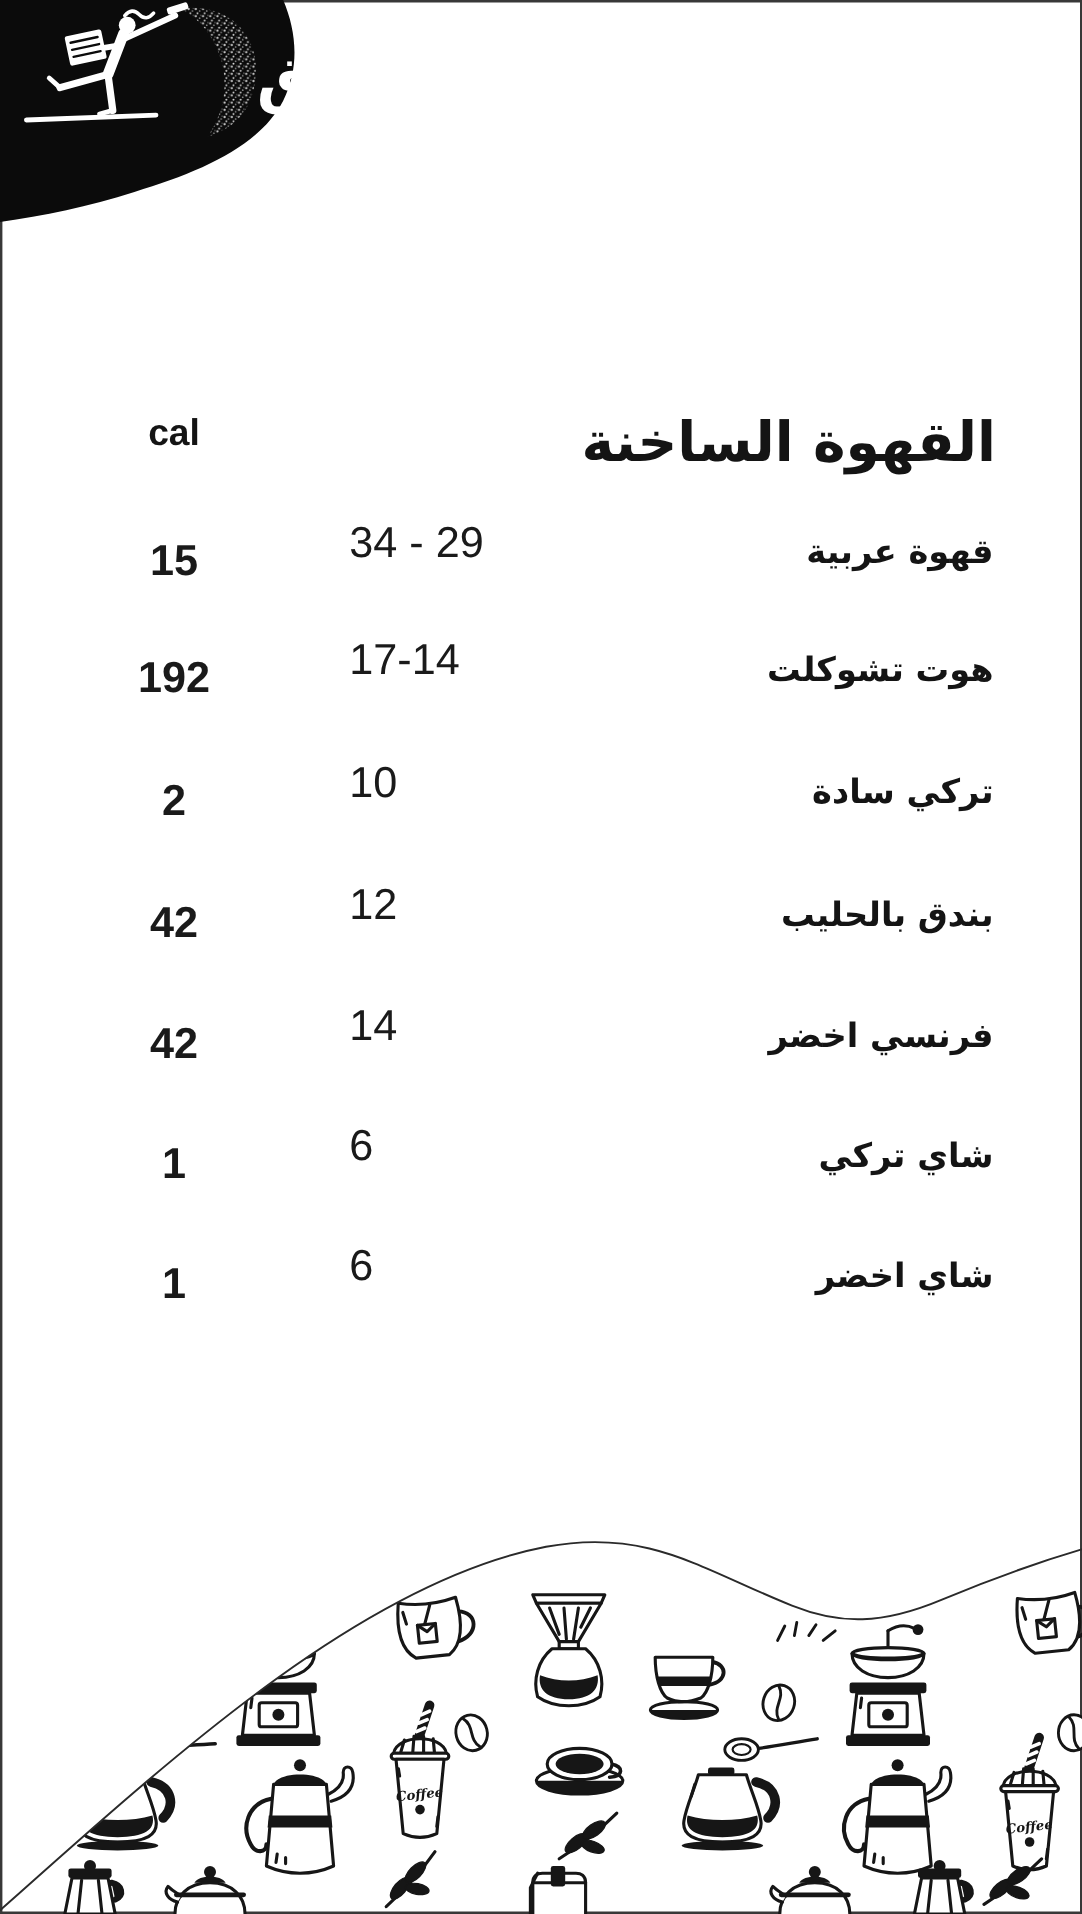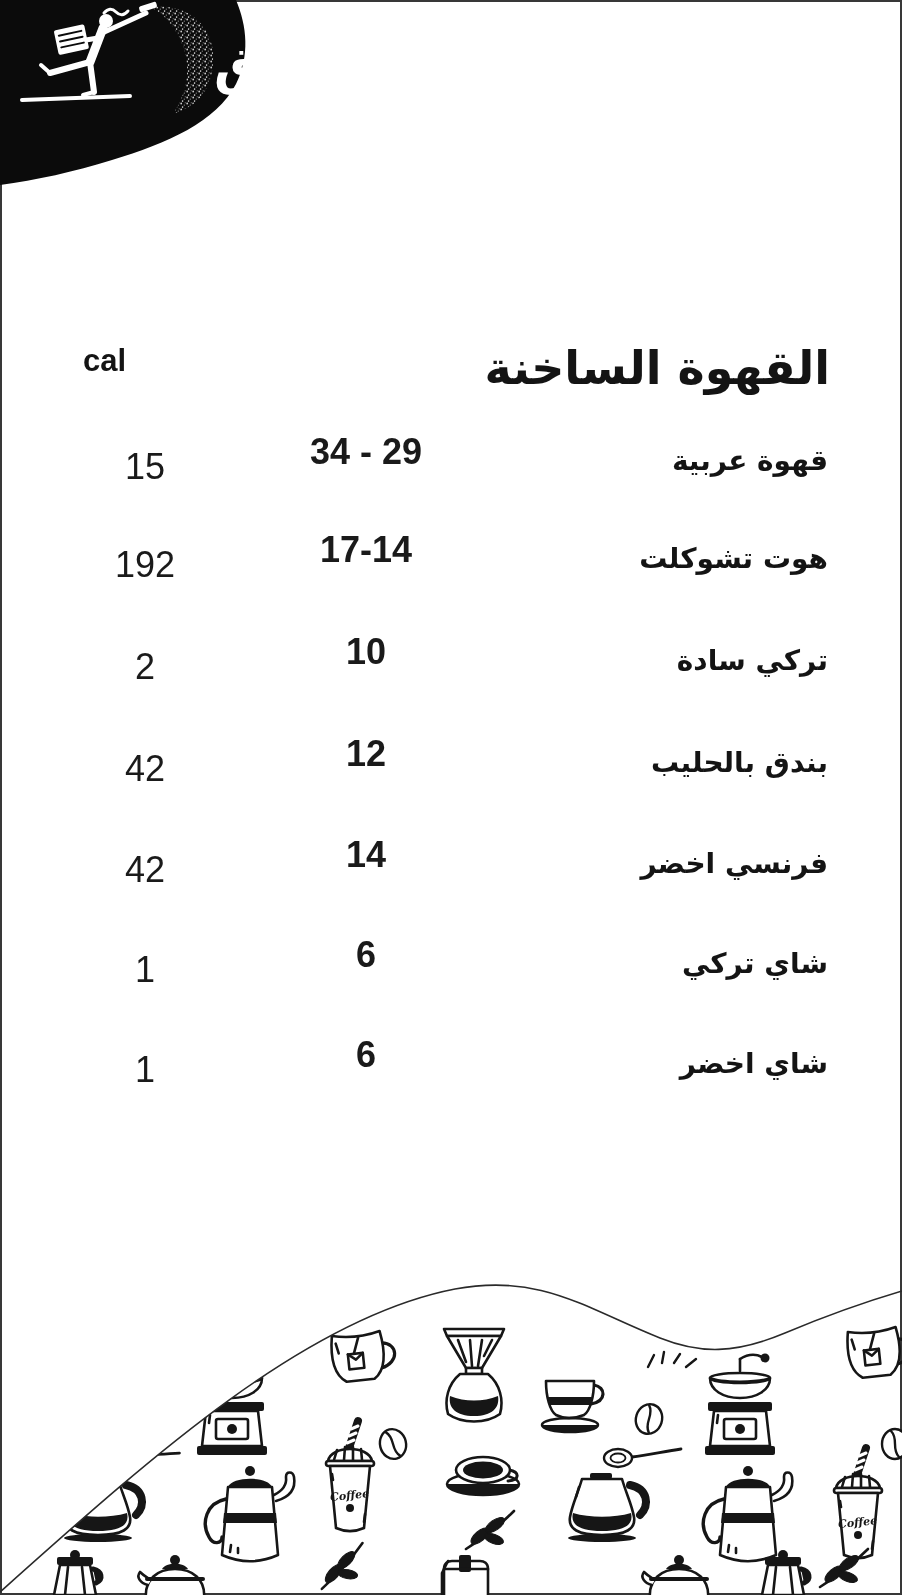--- a/index.html
+++ b/index.html
@@ -13,42 +13,42 @@
     font-family:"DejaVu Sans", sans-serif;
     color:#151515;
   }
   .logo-svg{position:absolute;top:0;left:0;}
   .menu-title{
     position:absolute;top:356px;right:72px;transform:translateY(-50%);
     font-size:46px;font-weight:bold;direction:rtl;unicode-bidi:isolate;
     letter-spacing:0;white-space:nowrap;color:#141414;margin-top:12px;
   }
   .cal-header{
-    position:absolute;top:361px;left:83px;width:124px;
+    position:absolute;top:361px;left:83px;width:124px;text-align:center;
     transform:translateY(-50%);
     font-family:"Liberation Sans","DejaVu Sans",sans-serif;
     font-size:31px;font-weight:bold;color:#141414;
   }
   .row{position:absolute;left:0;right:0;height:0;}
   .row .name{
     position:absolute;right:74px;top:0;transform:translateY(-50%);
     font-size:28px;font-weight:bold;direction:rtl;unicode-bidi:isolate;
     white-space:nowrap;color:#141414;
   }
   .row .price{
     position:absolute;left:291px;width:150px;top:-8px;transform:translateY(-50%);
-    text-align:center;
+    text-align:left;
     font-family:"Liberation Sans","DejaVu Sans",sans-serif;
-    font-size:36px;font-weight:bold;color:#1a1a1a;white-space:nowrap;
+    font-size:36px;font-weight:normal;color:#1a1a1a;white-space:nowrap;
   }
   .row .cal{
     position:absolute;left:83px;width:124px;top:7px;transform:translateY(-50%);
     text-align:center;
     font-family:"Liberation Sans","DejaVu Sans",sans-serif;
-    font-size:36px;font-weight:normal;color:#1a1a1a;
+    font-size:36px;font-weight:bold;color:#1a1a1a;
   }
   .row1{top:460px}.row2{top:558px}.row3{top:660px}
   .row4{top:762px}.row5{top:863px}.row6{top:963px}.row7{top:1063px}
   .footer-svg{position:absolute;left:0;bottom:0;}
   .coffee-script{
     font-family:"DejaVu Serif",serif;font-style:italic;font-weight:bold;
     font-size:11px;fill:#161616;
   }
 </style>
 </head>

